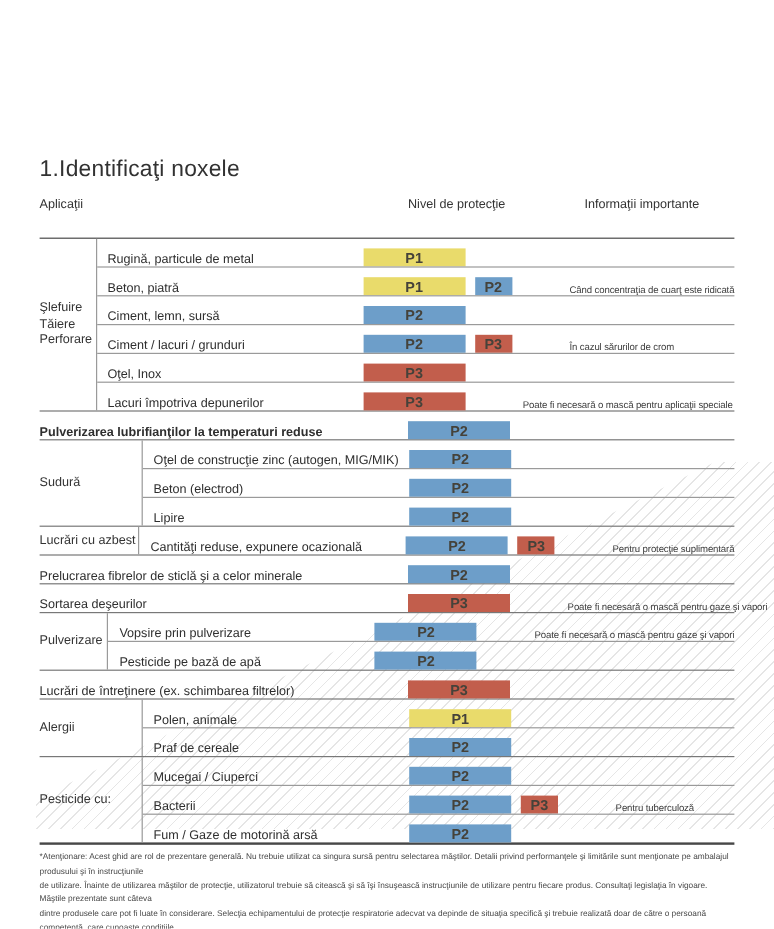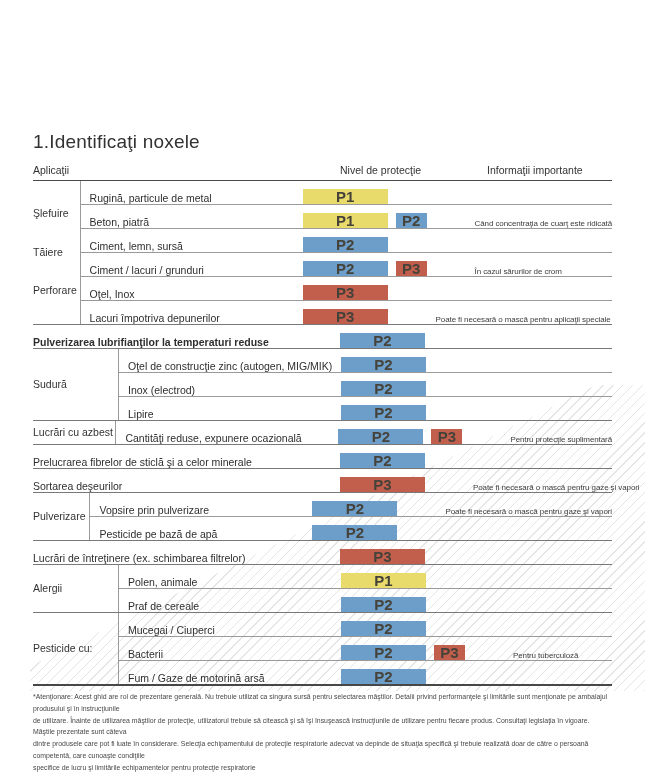--- a/index.html
+++ b/index.html
@@ -3,39 +3,39 @@
 <meta charset="utf-8">
 <style>
   html,body{margin:0;padding:0;background:#fff;}
   body{width:645px;height:774px;position:relative;overflow:hidden;
        font-family:"Liberation Sans",sans-serif;color:#333;}
   .hatch{position:absolute;left:30px;top:385px;width:615px;height:306px;z-index:0;
          background:repeating-linear-gradient(135deg,transparent 0 6px,#e1e1e1 6px 7px);
          clip-path:polygon(92% 0,100% 0,100% 100%,0 100%,0 92%);opacity:.85;}
   .page{position:relative;z-index:1;padding:93px 33px 0 33px;margin-top:38px;}
   .title{font-size:19px;font-weight:400;color:#323232;margin:0 0 11px 0;letter-spacing:.2px;}
-  .thead{display:flex;align-items:flex-end;padding-bottom:4px;border-bottom:1px solid #4a4a4a;
+  .thead{display:flex;align-items:flex-end;padding-bottom:22px;border-bottom:1px solid #4a4a4a;
          font-size:10.5px;color:#333;}
   .h-app{width:307px;}
   .h-prot{width:147px;}
   .h-info{flex:1;}
   .tbody{border-bottom:2px solid #474747;}
   .section{display:flex;}
   .section.bordered{border-top:1px solid #787878;}
   .group-cell{width:85px;display:flex;flex-direction:column;justify-content:center;
-              font-size:10.5px;line-height:13.5px;color:#333;gap:25px;}
+              font-size:10.5px;line-height:13.5px;color:#333;}
   .rows{flex:1;border-left:1px solid #9a9a9a;display:flex;flex-direction:column;}
   .row{display:flex;align-items:flex-end;height:23px;}
   .rows .row{padding-left:9px;}
   .rows .row + .row{border-top:1px solid #9a9a9a;}
   .label{width:213px;font-size:10.5px;color:#2e2e2e;white-space:nowrap;}
   .label-full{width:307px;font-size:10.5px;color:#2e2e2e;white-space:nowrap;}
   .bold{font-weight:700;}
   .badge{height:15px;display:flex;align-items:center;justify-content:center;
-         font-size:15px;font-weight:600;color:#45423a;flex:none;}
+         font-size:12px;font-weight:600;color:#45423a;flex:none;}
   .badge.wide{width:85px;}
   .badge.small{width:31px;margin-left:8px;}
   .info{margin-left:11px;font-size:8px;color:#3c3c3c;letter-spacing:-.1px;white-space:nowrap;padding-left:37px;}
   .footnote{margin-top:5px;font-size:6.9px;line-height:11.8px;color:#474747;}
 </style>
 </head>
 <body>
 
 <div class="hatch"></div>
 
@@ -96,21 +96,21 @@
       <div class="section bordered">
         <div class="group-cell">
           <div>Sudură</div>
         </div>
         <div class="rows">
           <div class="row">
             <div class="label">Oţel de construcţie zinc (autogen, MIG/MIK)</div>
             <div class="badge wide" style="background: rgb(109, 158, 201);">P2</div>
           </div>
           <div class="row">
-            <div class="label">Inox (electrod)</div>
+            <div class="label">Beton (electrod)</div>
             <div class="badge wide" style="background: rgb(109, 158, 201);">P2</div>
           </div>
           <div class="row">
             <div class="label">Lipire</div>
             <div class="badge wide" style="background: rgb(109, 158, 201);">P2</div>
           </div>
         </div>
       </div>
       <div class="section bordered">
         <div class="group-cell">

